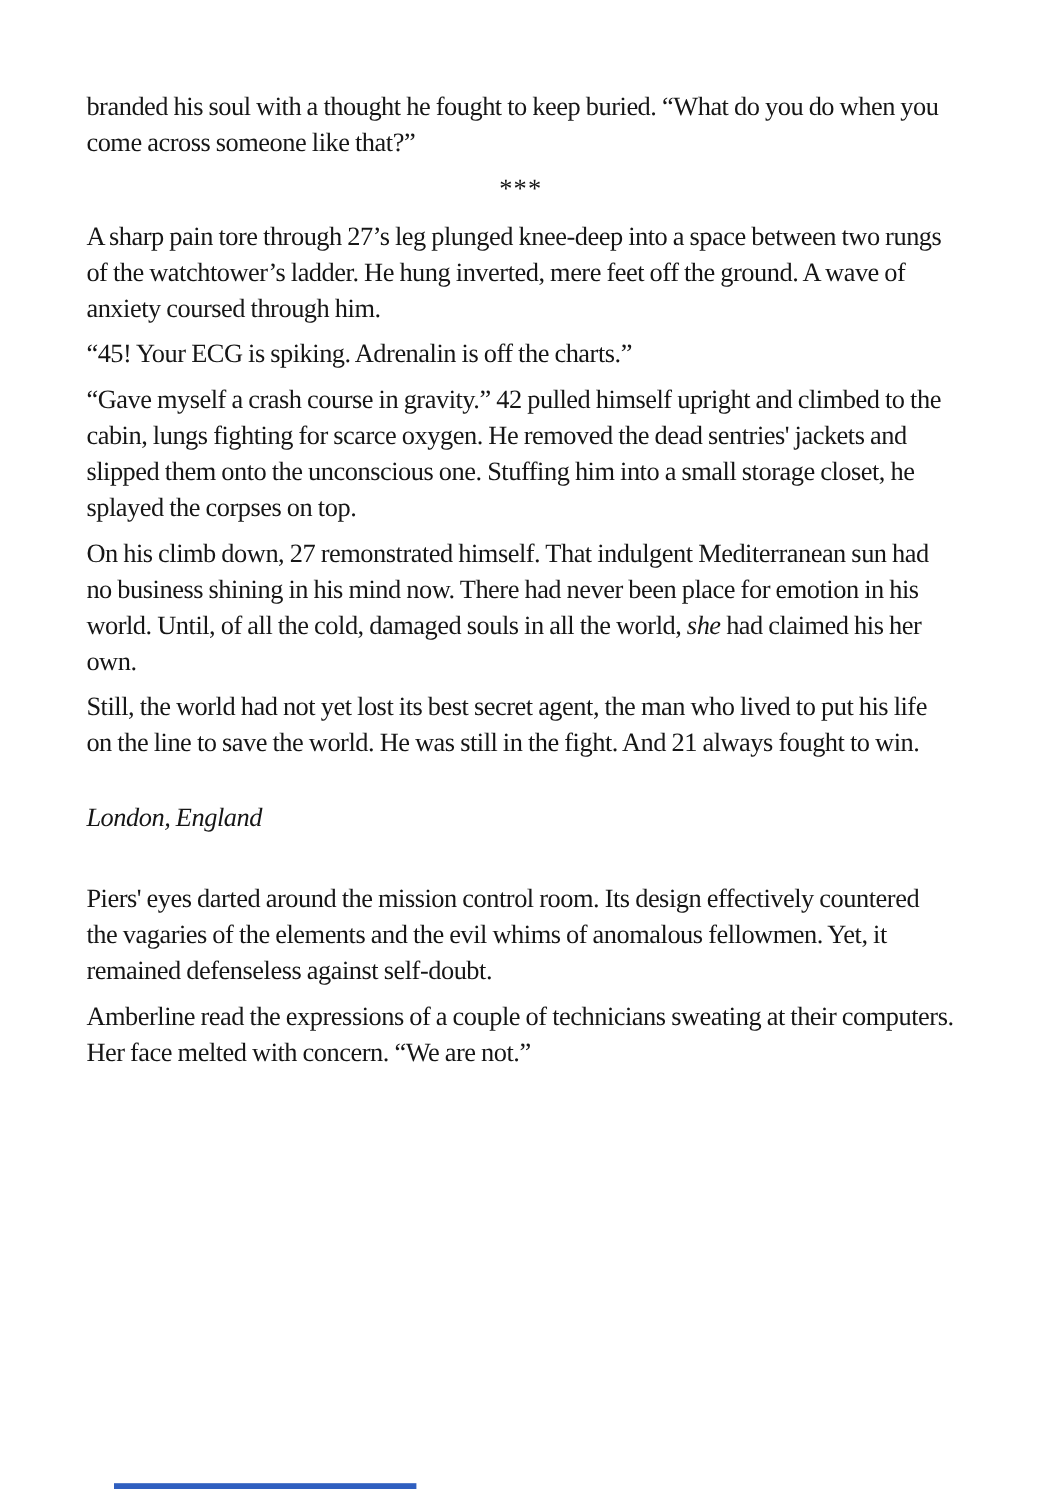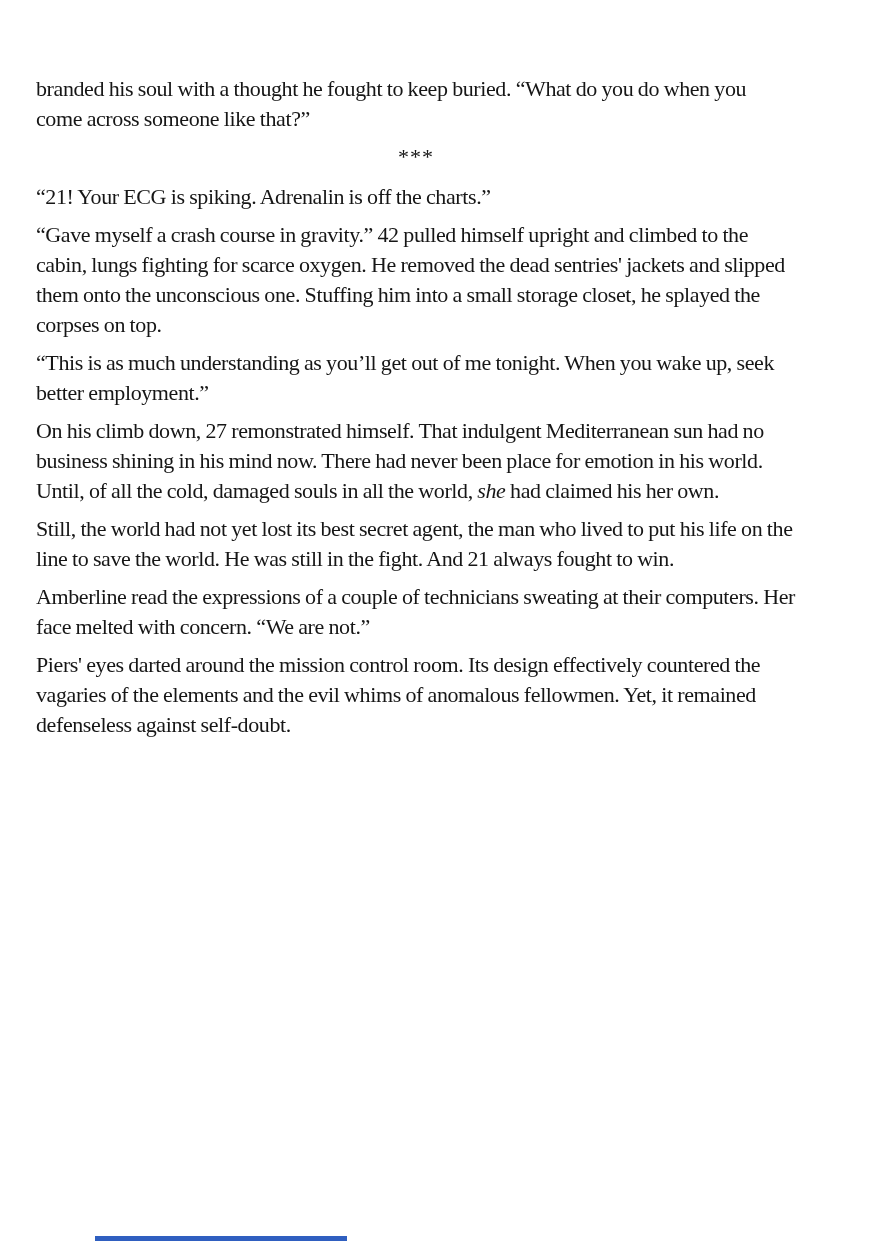--- a/index.html
+++ b/index.html
@@ -49,25 +49,26 @@
     bottom: 0;
     width: 252px;
     height: 5px;
     background: #2f5fc0;
   }
 </style>
 </head>
 <body>
 
 <main class="page">
-  <div class="doc" style="color: rgb(22, 22, 22); padding-left: 36px;">
+  <div class="doc" style="color: rgb(22, 22, 22);">
       <p class="para body"><span>branded his soul with a thought he fought to keep buried. “What do you do when you come across someone like that?”</span></p>
       <p class="para separator"><span>***</span></p>
-      <p class="para body"><span>“21! Your ECG is spiking. Adrenalin is off the charts.”</span></p>
+      <p class="para body"><span>A sharp pain tore through 27’s leg plunged knee-deep into a space between two rungs of the watchtower’s ladder. He hung inverted, mere feet off the ground. A wave of anxiety coursed through him.</span></p>
+      <p class="para body"><span>“45! Your ECG is spiking. Adrenalin is off the charts.”</span></p>
       <p class="para body"><span>“Gave myself a crash course in gravity.” 42 pulled himself upright and climbed to the cabin, lungs fighting for scarce oxygen. He removed the dead sentries' jackets and slipped them onto the unconscious one. Stuffing him into a small storage closet, he splayed the corpses on top.</span></p>
-      <p class="para body"><span>“This is as much understanding as you’ll get out of me tonight. When you wake up, seek better employment.”</span></p>
       <p class="para body"><span>On his climb down, 27 remonstrated himself. That indulgent Mediterranean sun had no business shining in his mind now. There had never been place for emotion in his world. Until, of all the cold, damaged souls in all the world, </span><em>she</em><span> had claimed his her own.</span></p>
       <p class="para body"><span>Still, the world had not yet lost its best secret agent, the man who lived to put his life on the line to save the world. He was still in the fight. And 21 always fought to win.</span></p>
+      <p class="para scene-heading"><em>London, England</em></p>
+      <p class="para body"><span>Piers' eyes darted around the mission control room. Its design effectively countered the vagaries of the elements and the evil whims of anomalous fellowmen. Yet, it remained defenseless against self-doubt.</span></p>
       <p class="para body"><span>Amberline read the expressions of a couple of technicians sweating at their computers. Her face melted with concern. “We are not.”</span></p>
-      <p class="para body"><span>Piers' eyes darted around the mission control room. Its design effectively countered the vagaries of the elements and the evil whims of anomalous fellowmen. Yet, it remained defenseless against self-doubt.</span></p>
     </div>
   <div class="bottom-accent-bar" style="background: rgb(47, 95, 192);"></div>
 </main>
 
 </body></html>

